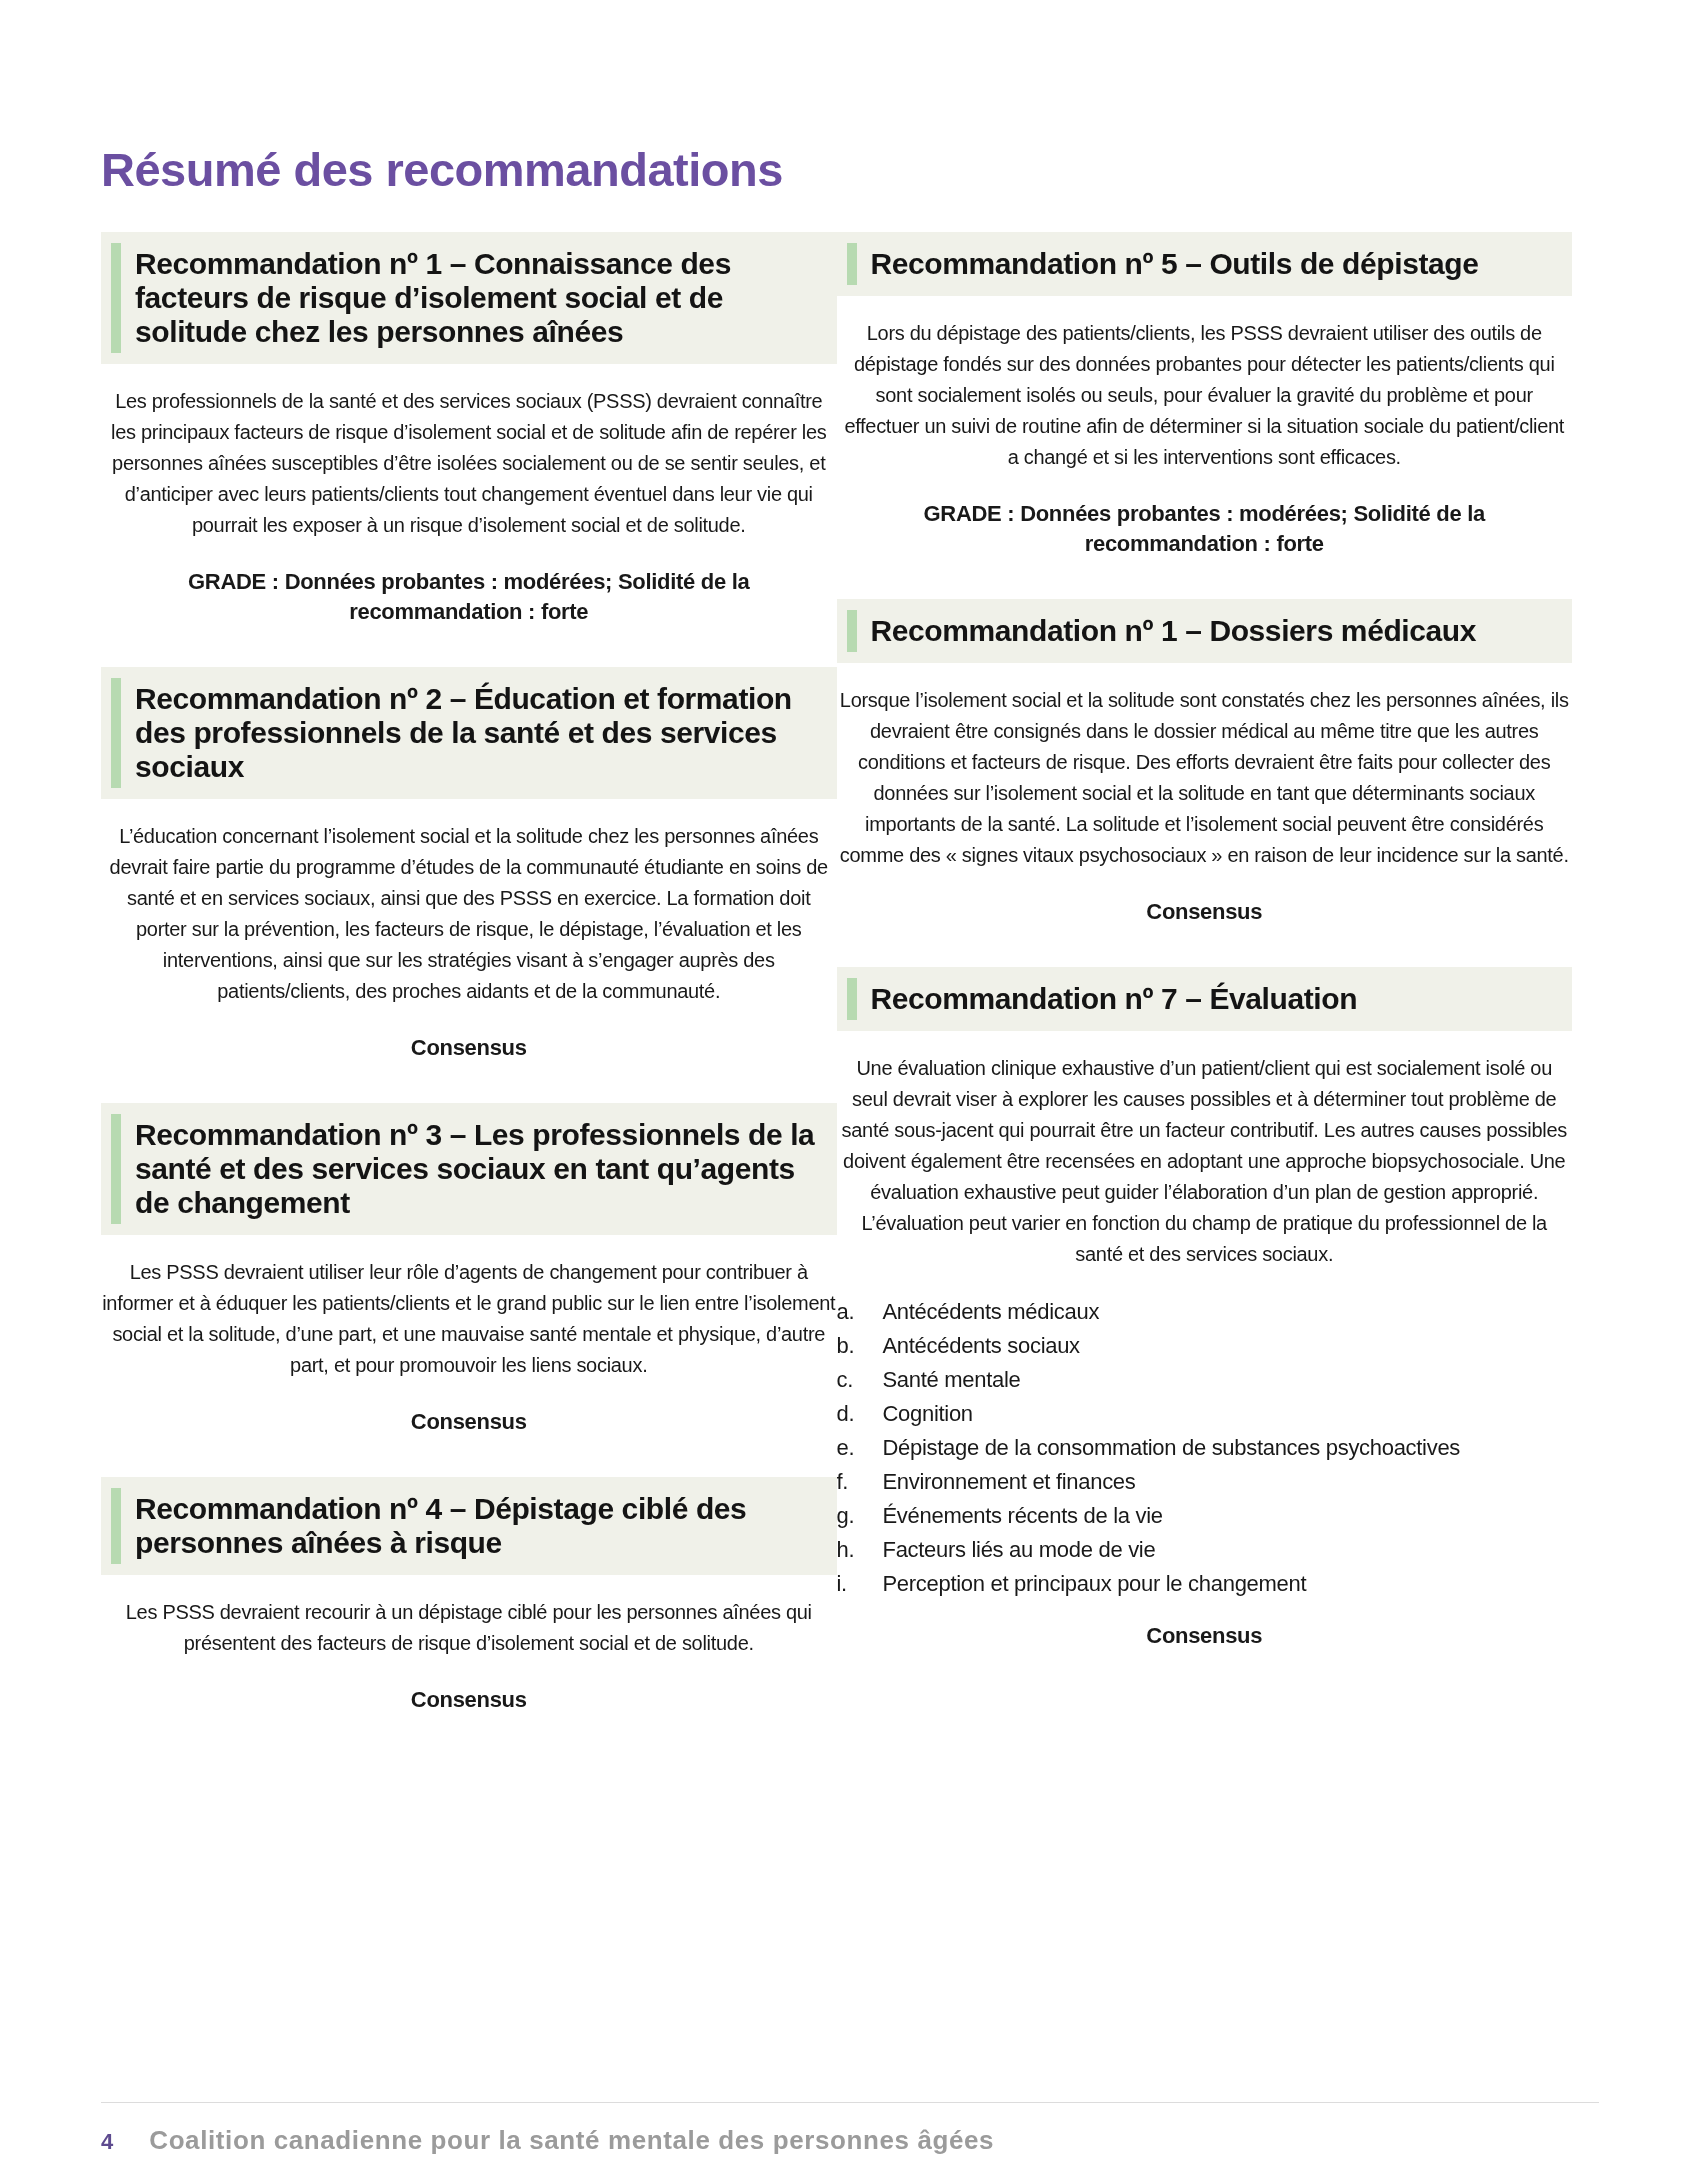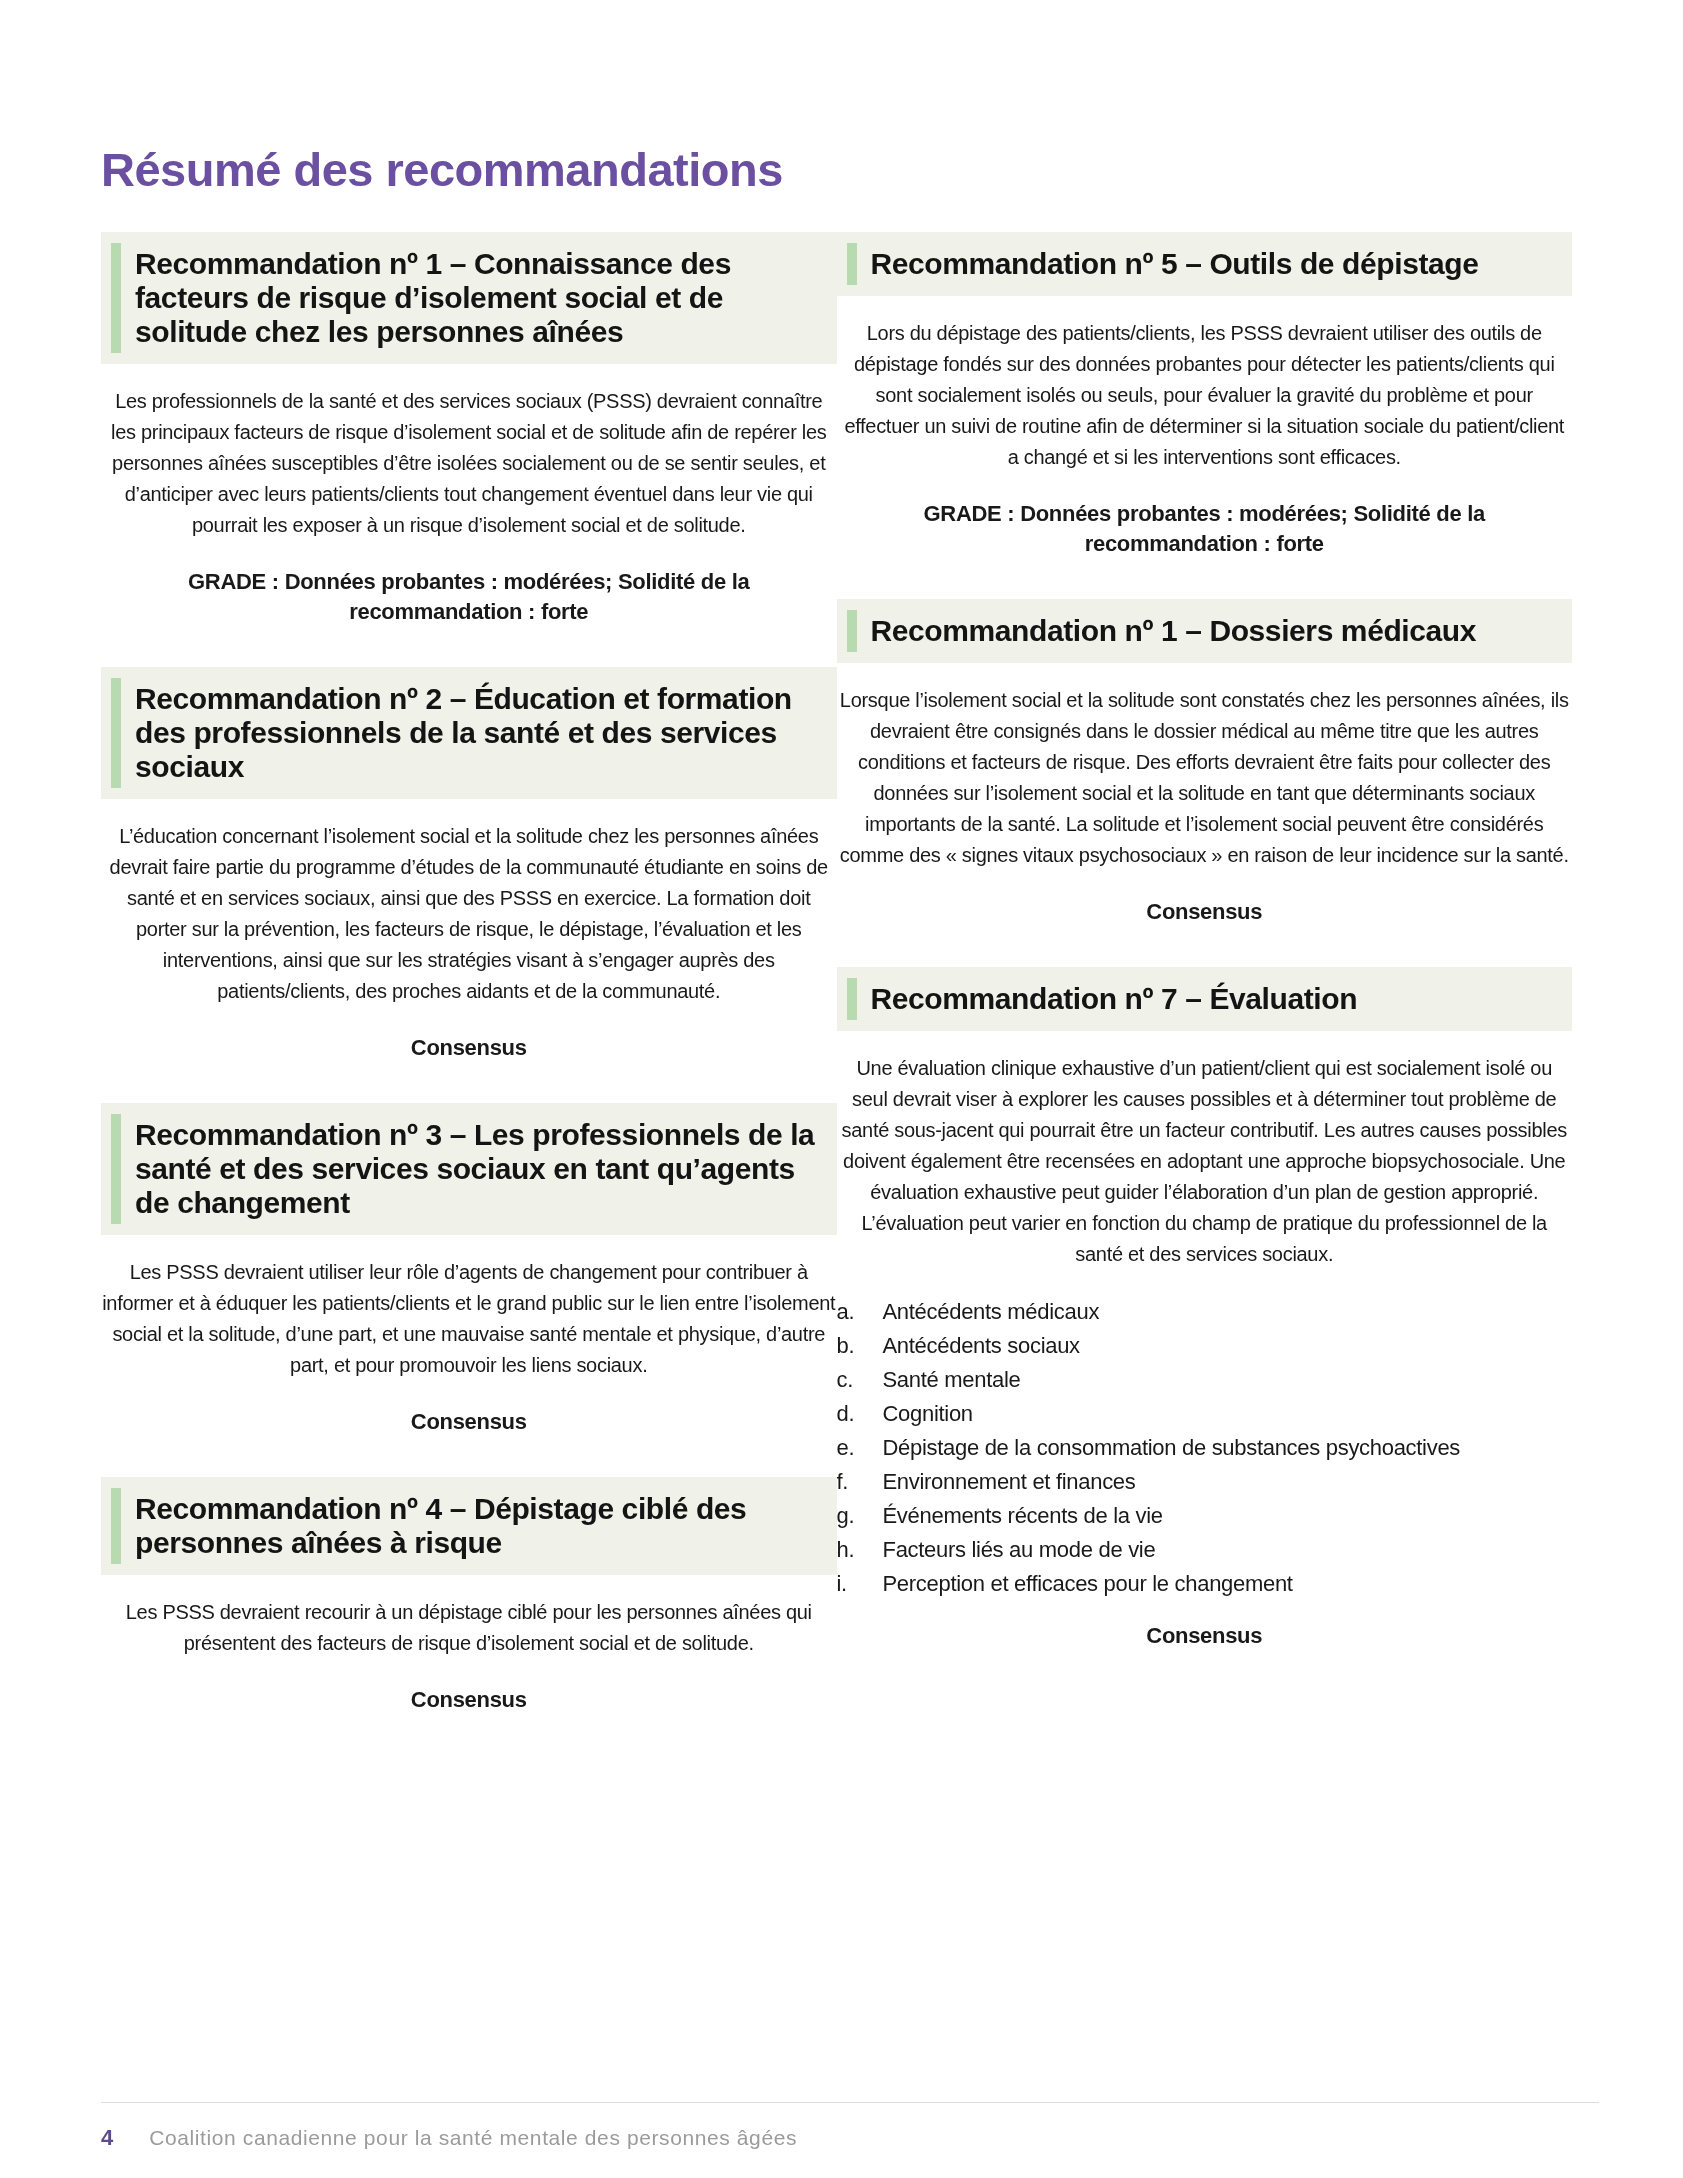--- a/index.html
+++ b/index.html
@@ -97,23 +97,24 @@
     display:flex;
     align-items:baseline;
   }
   .page-num{
     font-size:22px;
     font-weight:bold;
     color:var(--footer-purple);
     margin-right:36px;
   }
   .footer-label{
-    font-size:21px;
+    font-size:26px;
     color:var(--footer-gray);
     letter-spacing:0.6px;
+    font-weight:bold;
   }
 </style>
 </head>
 <body>
 
 <div class="content">
 
   <h1 class="page-title">Résumé des recommandations</h1>
 
   <div class="cols">
@@ -206,21 +207,21 @@
           <div class="abc-item">
             <span class="abc-label">g.</span>
             <span class="abc-text">Événements récents de la vie</span>
           </div>
           <div class="abc-item">
             <span class="abc-label">h.</span>
             <span class="abc-text">Facteurs liés au mode de vie</span>
           </div>
           <div class="abc-item">
             <span class="abc-label">i.</span>
-            <span class="abc-text">Perception et efficaces pour le changement</span>
+            <span class="abc-text">Perception et principaux pour le changement</span>
           </div>
         </div>
 
         <p class="note-text note-last">Consensus</p>
       </section>
 
     </div>
   </div>
 </div>
 

